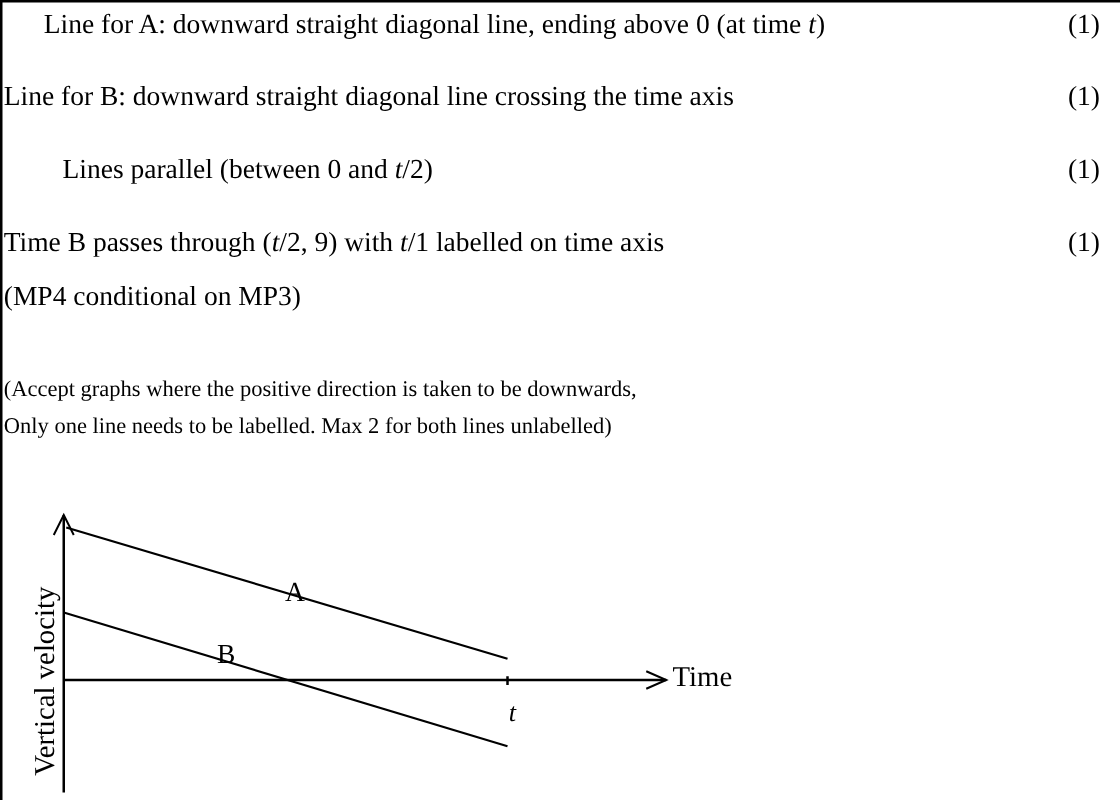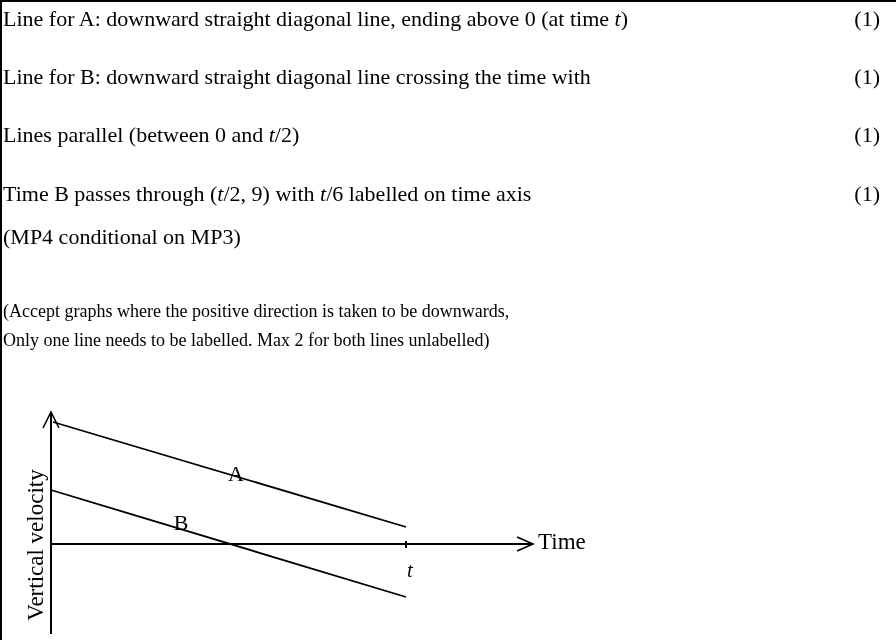--- a/index.html
+++ b/index.html
@@ -52,37 +52,37 @@
     svg text {
       font-family: "Liberation Serif", "DejaVu Serif", serif;
     }
   </style>
 </head>
 <body>
 
 <div class="frame-top"></div>
 <div class="frame-left"></div>
 
-<div class="row" style="top:6px;">
+<div class="row" style="top:6px;margin-left:32px;">
   <span>Line for A: downward straight diagonal line, ending above 0 (at time </span><i>t</i><span>)</span>
 </div>
 <div class="mark" style="top:6px;">(1)</div>
 
 <div class="row" style="top:64px;">
-  <span>Line for B: downward straight diagonal line crossing the time with</span>
+  <span>Line for B: downward straight diagonal line crossing the time axis</span>
 </div>
 <div class="mark" style="top:64px;">(1)</div>
 
-<div class="row" style="top:122px;">
+<div class="row" style="top:122px;padding-left:47px;">
   <span>Lines parallel (between 0 and </span><i>t</i><span>/2)</span>
 </div>
 <div class="mark" style="top:122px;">(1)</div>
 
 <div class="row" style="top:181px;">
-  <span>Time B passes through (</span><i>t</i><span>/2, 9) with </span><i>t</i><span>/6 labelled on time axis</span>
+  <span>Time B passes through (</span><i>t</i><span>/2, 9) with </span><i>t</i><span>/1 labelled on time axis</span>
 </div>
 <div class="mark" style="top:181px;">(1)</div>
 
 <div class="row" style="top:224px;">(MP4 conditional on MP3)</div>
 
 <div class="note" style="top:297px;">
   <div>(Accept graphs where the positive direction is taken to be downwards,</div>
   <div>Only one line needs to be labelled. Max 2 for both lines unlabelled)</div>
 </div>
 

